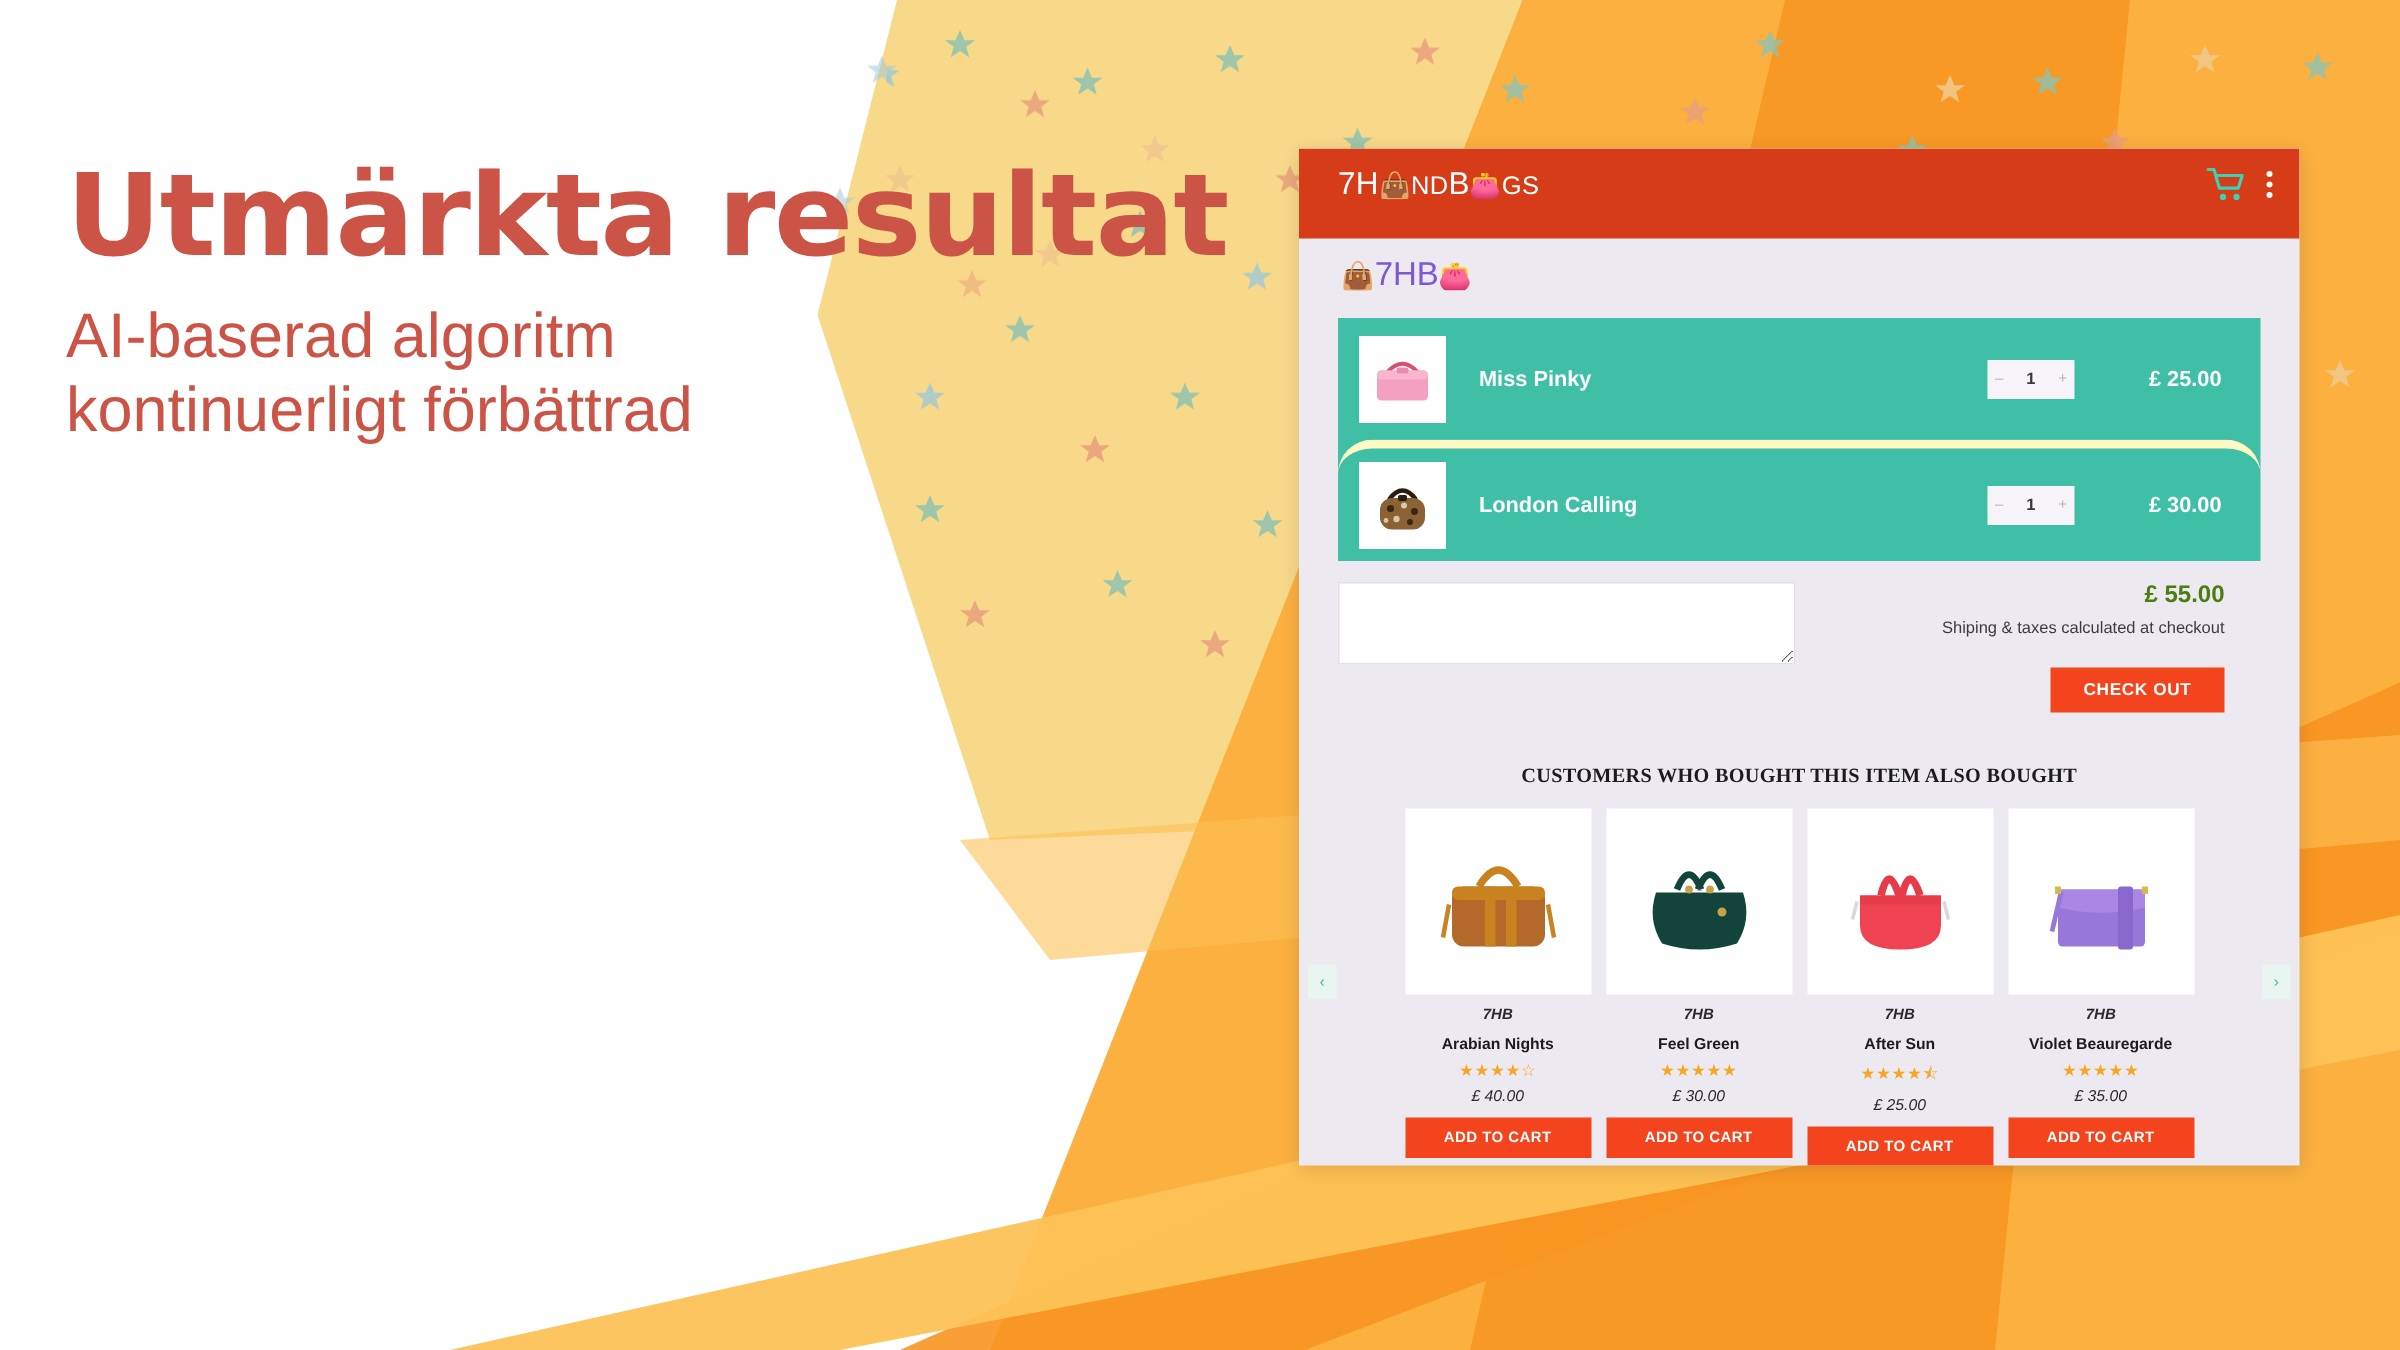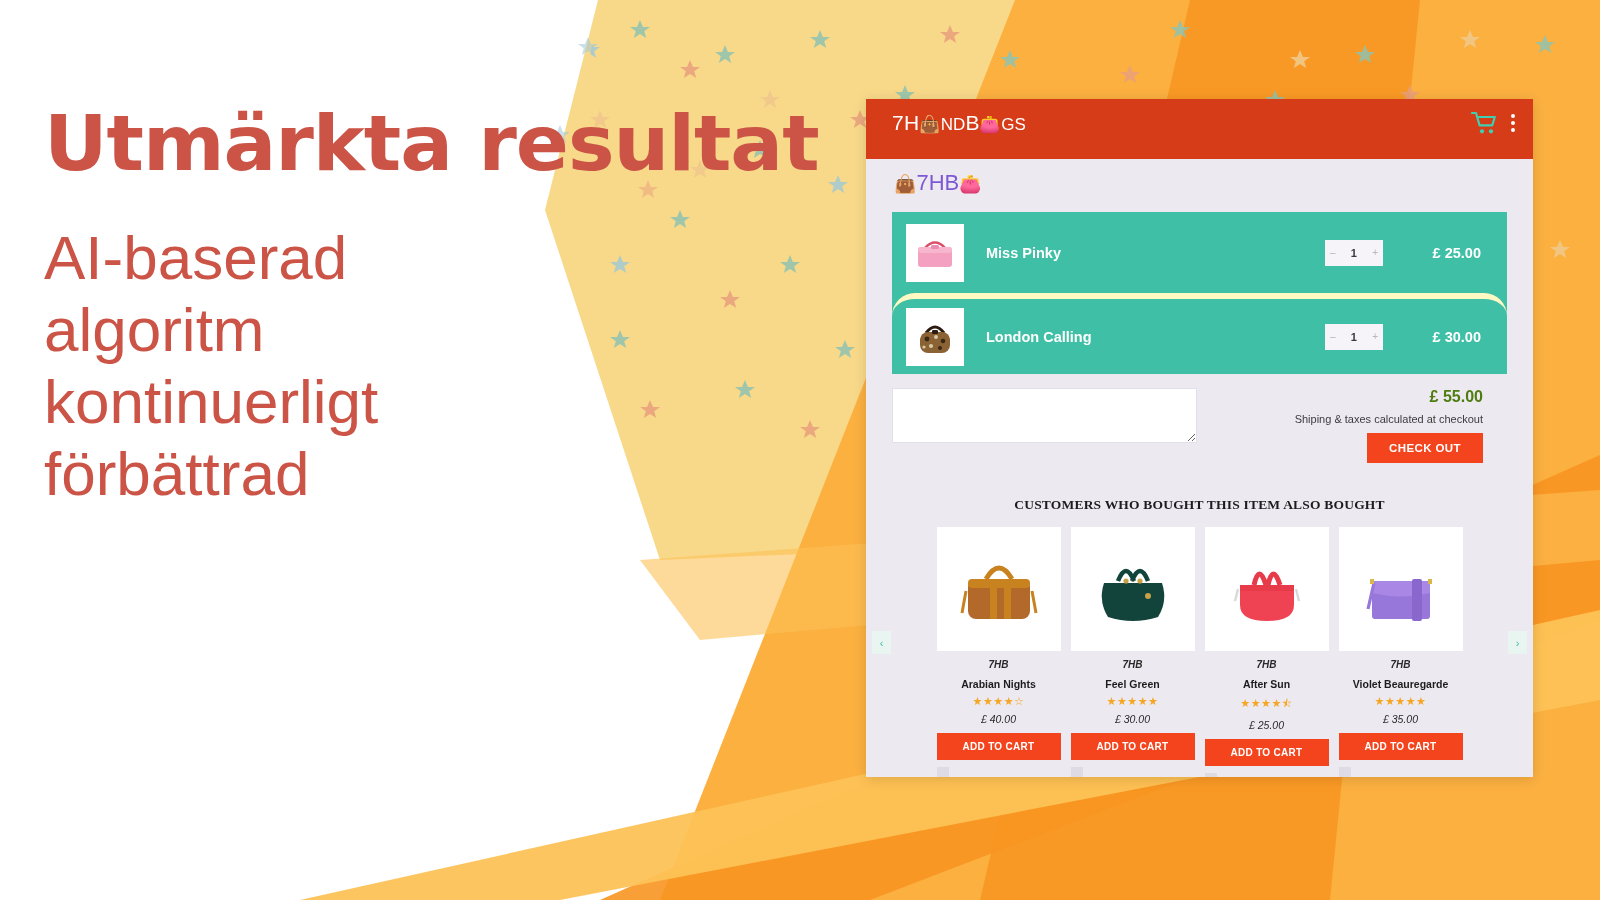--- a/index.html
+++ b/index.html
@@ -25,24 +25,24 @@
     font-weight: 700;
     font-size: 76px;
     line-height: 0.95;
     letter-spacing: -1px;
     color: #cb5447;
     white-space: nowrap;
     transform: scaleX(1.03);
     transform-origin: left center;
   }
   .promo-sub {
-    margin-top: 42px;
+    margin-top: 20px;
     font-family: "Liberation Sans", sans-serif;
     font-weight: 400;
-    font-size: 62px;
+    font-size: 42px;
     line-height: 1.16;
     color: #cb5447;
     max-width: 430px;
   }
 
   
   .device {
     position: absolute;
     left: 866px; top: 99px;
     width: 667px; height: 678px;
@@ -133,21 +133,21 @@
   }
   .note-box::after{
     content:""; position:absolute; right:2px; bottom:2px;
     width:7px;height:7px;
     border-right:1px solid #bdb9c6; border-bottom:1px solid #bdb9c6;
   }
   .totals-right { margin-left: auto; text-align: right; padding-right: 24px; }
   .grand { font-size: 16px; font-weight: bold; color: #4d7c0f; }
   .ship { font-size: 11px; color: #3c3c3c; margin-top: 7px; }
   .checkout {
-    margin-top: 8px;
+    margin-top: 20px;
     background: #f4441d; color: #fff; border: 0;
     font-weight: bold; font-size: 11.5px; letter-spacing: .4px;
     padding: 9px 22px; cursor: pointer;
   }
 
   
   .rec-title {
     text-align: center; margin-top: 34px;
     font-size: 13.5px; font-weight: bold; color: #1c1c1c;
     letter-spacing: .2px;

